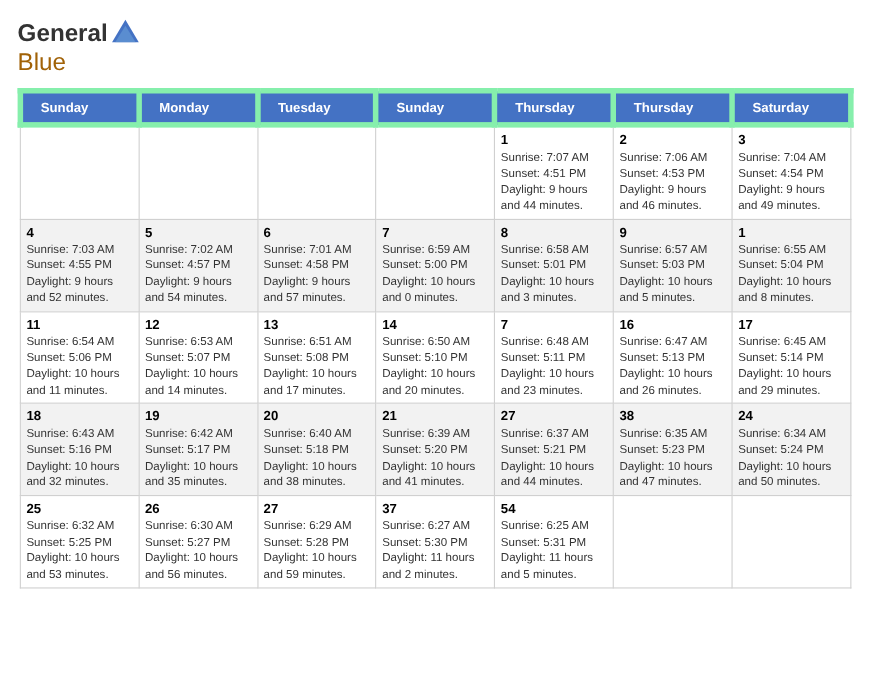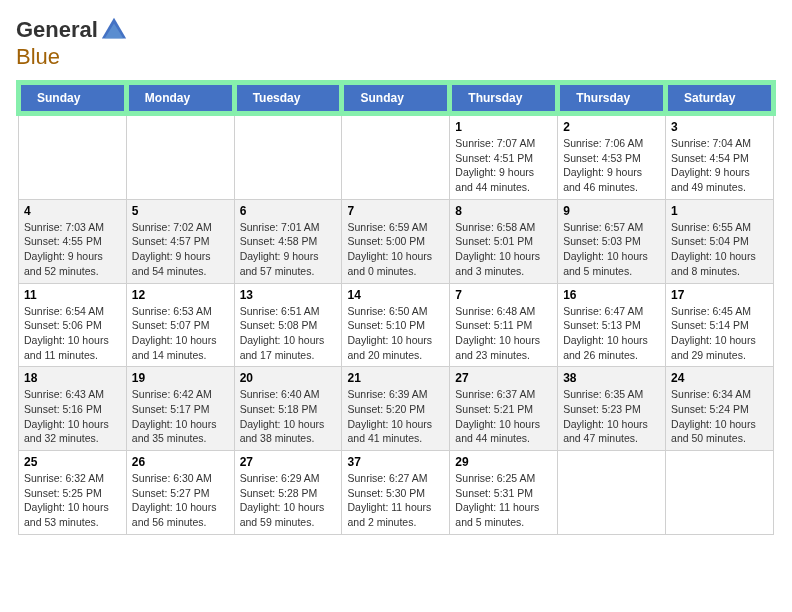--- a/index.html
+++ b/index.html
@@ -241,20 +241,20 @@
         </td>
         <td>
           <span class="day-num">27</span>
           <div class="cell-text">Sunrise: 6:29 AM<br>Sunset: 5:28 PM<br>Daylight: 10 hours and 59 minutes.</div>
         </td>
         <td>
           <span class="day-num">37</span>
           <div class="cell-text">Sunrise: 6:27 AM<br>Sunset: 5:30 PM<br>Daylight: 11 hours and 2 minutes.</div>
         </td>
         <td>
-          <span class="day-num">29</span>
+          <span class="day-num">54</span>
           <div class="cell-text">Sunrise: 6:25 AM<br>Sunset: 5:31 PM<br>Daylight: 11 hours and 5 minutes.</div>
         </td>
         <td class="empty-cell"></td>
         <td class="empty-cell"></td>
       </tr>
     </tbody>
 </table>
 
 </body></html>

